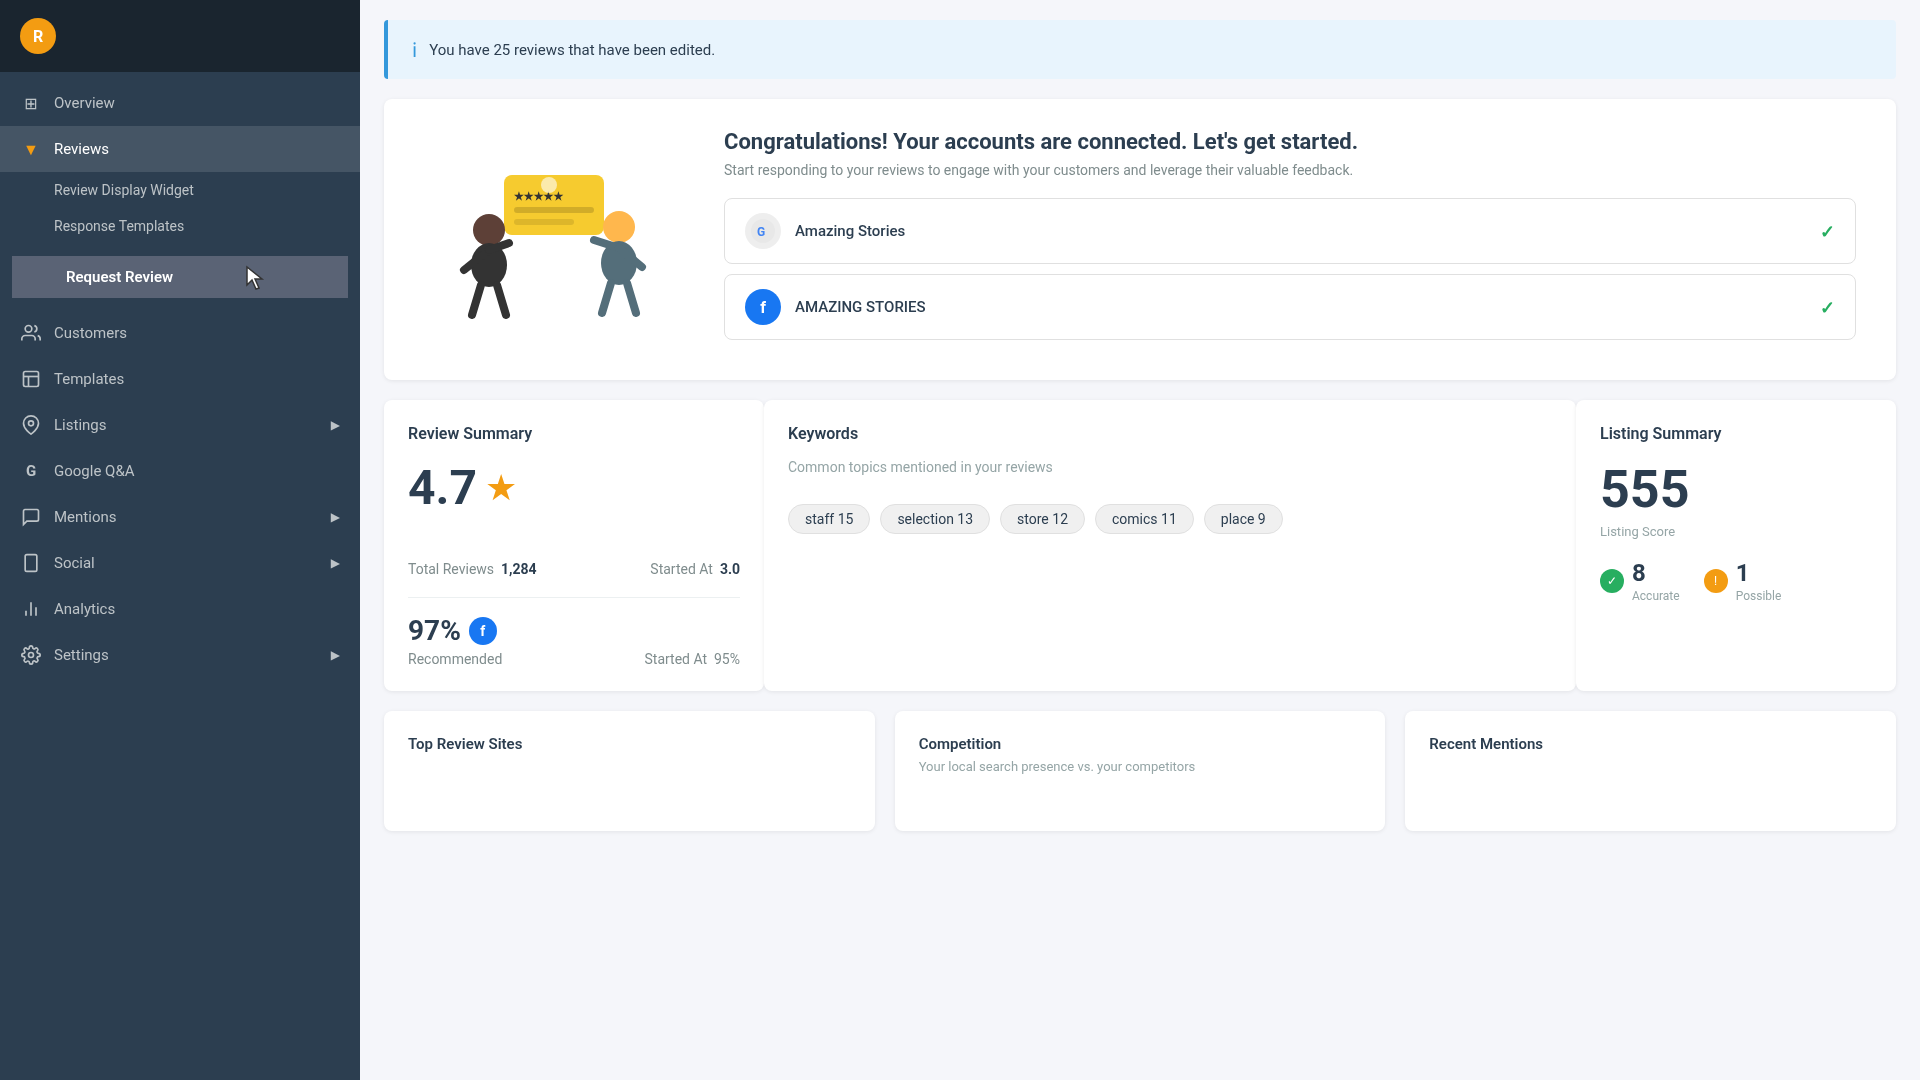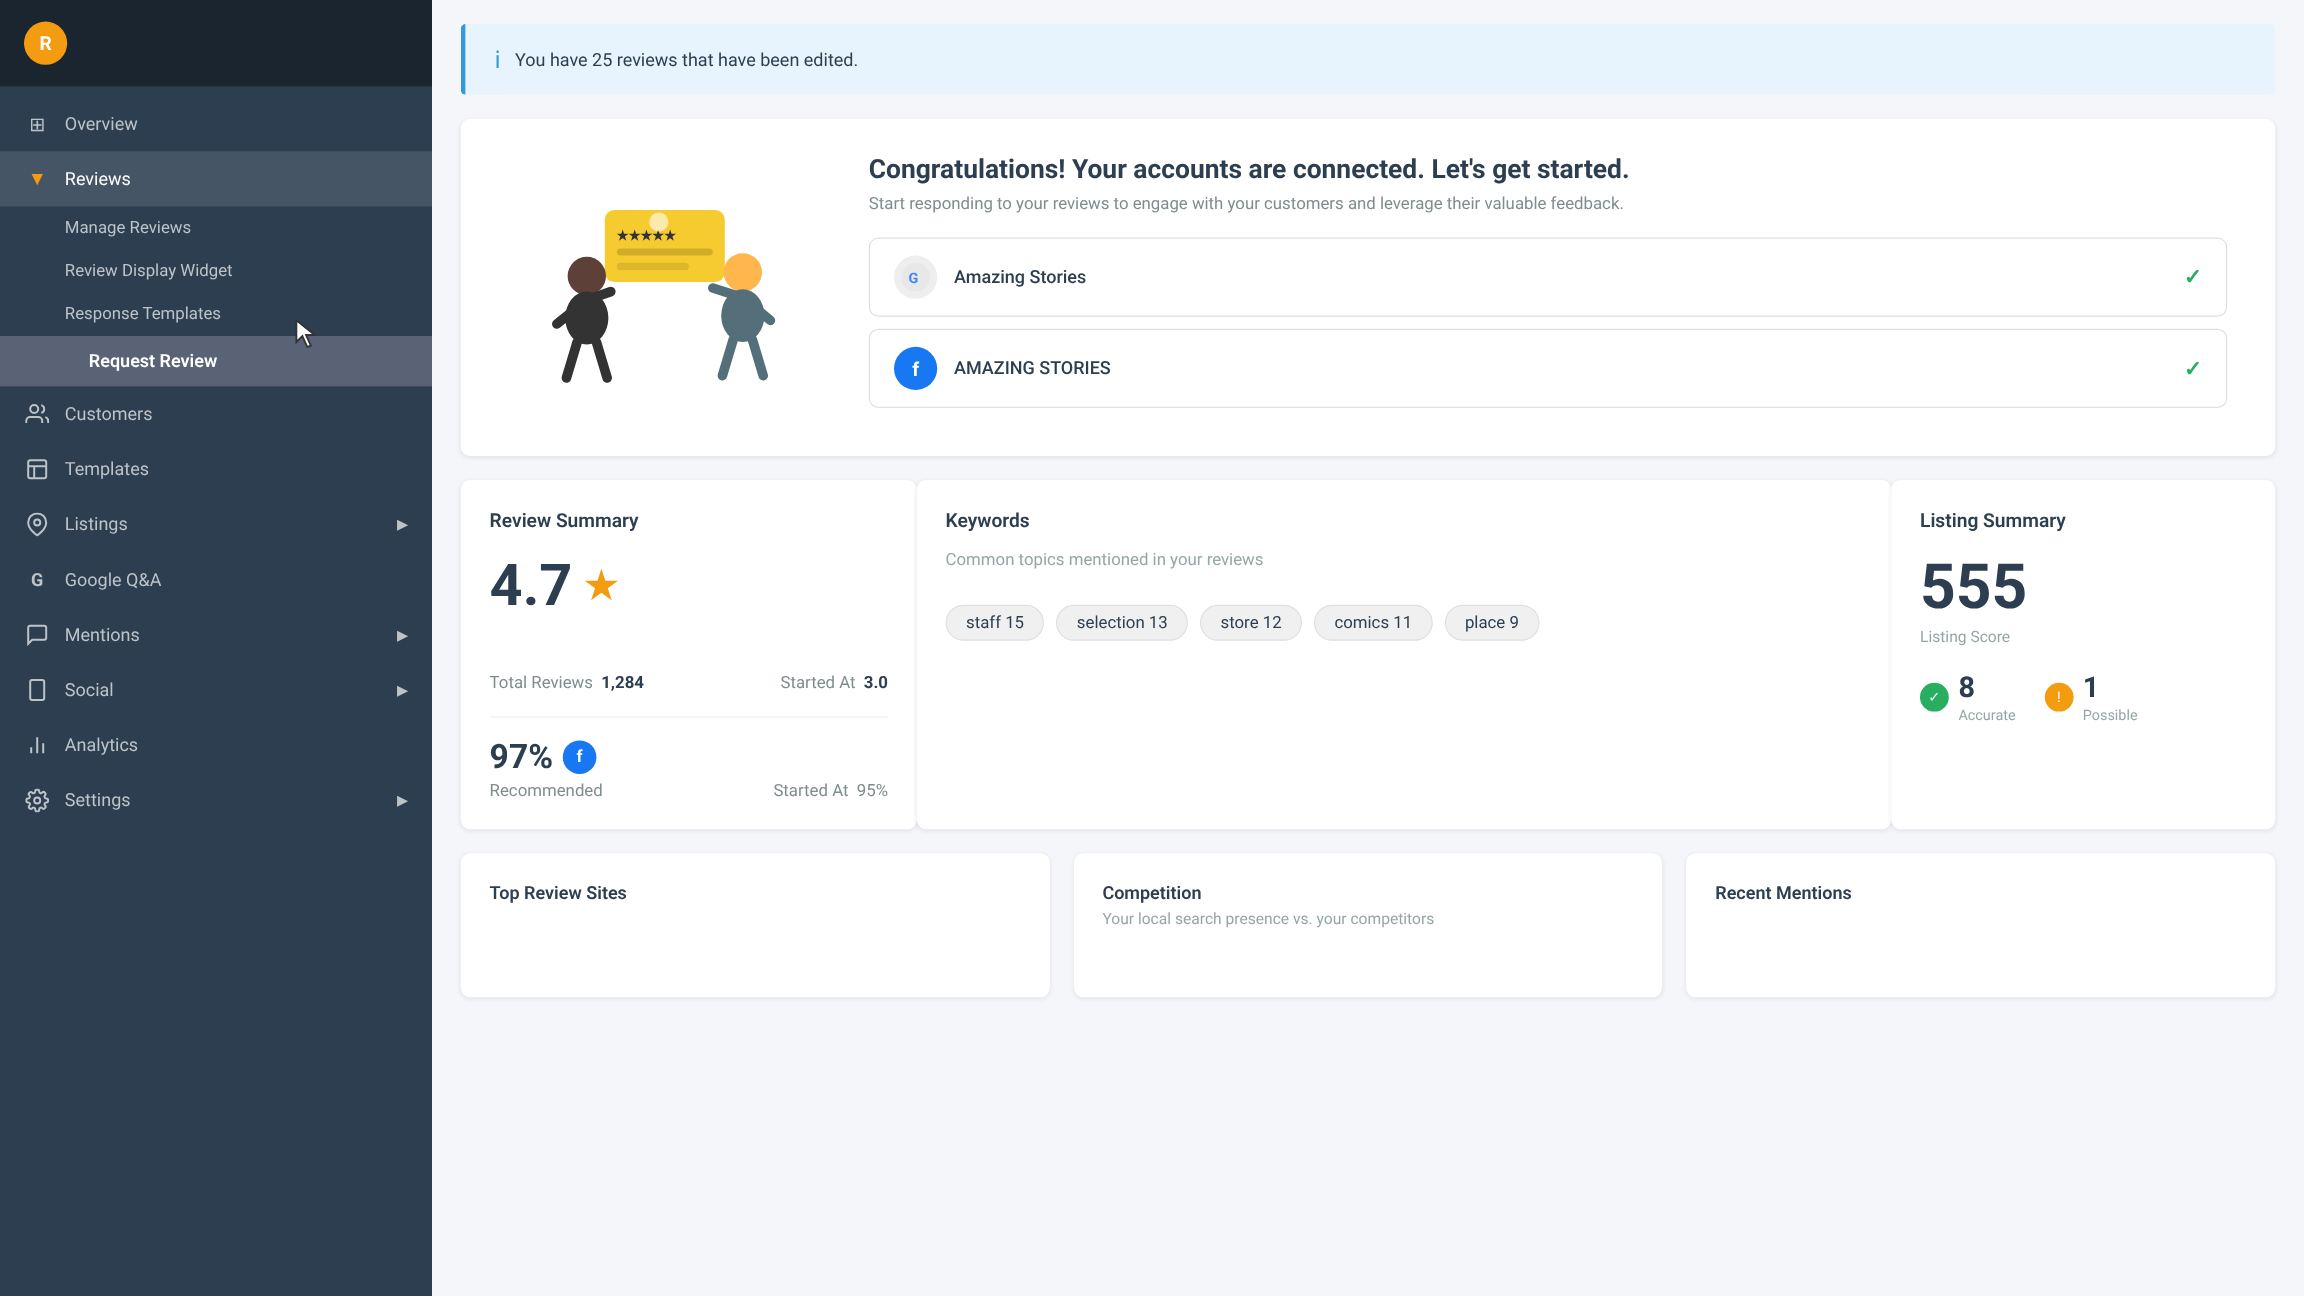--- a/index.html
+++ b/index.html
@@ -375,29 +375,26 @@
       <span class="nav-icon">⊞</span>
       <span>Overview</span>
     </div>
 
     <div class="nav-item active">
       <span class="nav-icon" style="color:#f39c12;">▼</span>
       <span>Reviews</span>
     </div>
 
     <div class="nav-sub-item">
-      <span>Manage Reviews</span>
-    </div>
-    <div class="nav-sub-item">
       <span>Review Display Widget</span>
     </div>
     <div class="nav-sub-item">
       <span>Response Templates</span>
     </div>
-    <div class="nav-item highlighted" style="padding-left:74px; margin:0; border-radius:0; background:#5a6375;">
+    <div class="nav-item highlighted" style="padding-left:54px; margin:12px; border-radius:0; background:#5a6375;">
       <span>Request Review</span>
     </div>
 
     <div class="nav-item">
       <span class="nav-icon">
         <svg width="20" height="20" viewBox="0 0 24 24" fill="none" stroke="#bdc3c7" stroke-width="2">
           <path d="M17 21v-2a4 4 0 0 0-4-4H5a4 4 0 0 0-4 4v2"></path>
           <circle cx="9" cy="7" r="4"></circle>
           <path d="M23 21v-2a4 4 0 0 0-3-3.87"></path>
           <path d="M16 3.13a4 4 0 0 1 0 7.75"></path>

